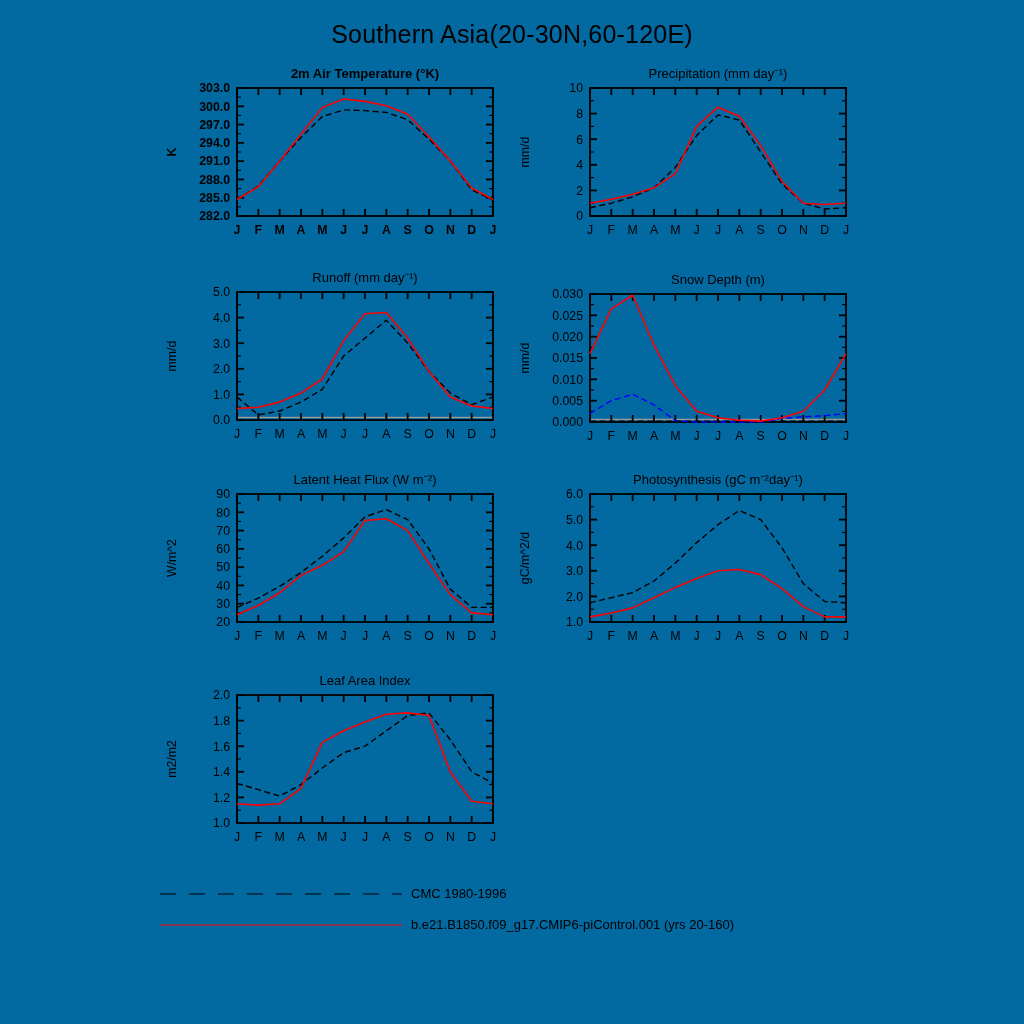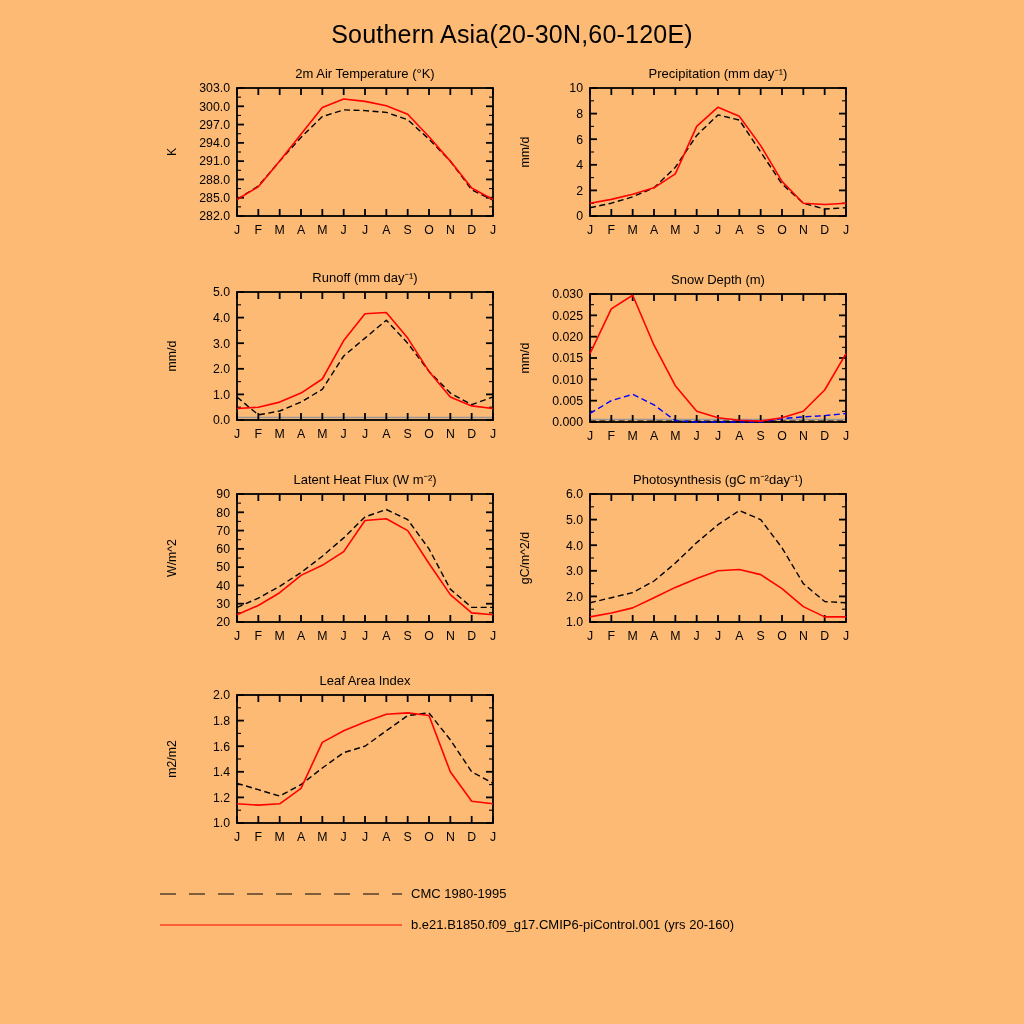--- a/index.html
+++ b/index.html
@@ -1,20 +1,20 @@
 <!DOCTYPE html>
 <html><head>
 <meta charset="utf-8">
 <style>
   html,body{margin:0;padding:0;background:#ffffff;}
   body{width:1024px;height:1024px;position:relative;font-family:"Liberation Sans",sans-serif;color:#000;}
-  .page{position:absolute;inset:0;background:#fdba74;padding-left:47px;}
+  .page{position:absolute;inset:0;background:#0369a1;padding-left:47px;}
   .main-title{position:absolute;top:20px;left:10px;width:1004px;text-align:center;font-size:25px;letter-spacing:0.2px;}
   .chart{position:absolute;width:360px;height:200px;}
-  #chart-air-temperature{left:150px;top:60px;}
+  #chart-air-temperature{left:150px;top:60px;font-weight:bold;}
   #chart-precipitation{left:503px;top:60px;}
   #chart-runoff{left:150px;top:264px;text-align:center;}
   #chart-snow-depth{left:503px;top:266px;}
   #chart-latent-heat-flux{left:150px;top:466px;}
   #chart-photosynthesis{left:503px;top:466px;}
   #chart-leaf-area-index{left:150px;top:667px;}
   .chart svg text{font-family:"Liberation Sans",sans-serif;fill:#000;}
   .legend{position:absolute;left:160px;top:878px;}
   .legend-row{display:flex;align-items:center;height:31px;}
   .legend-row svg{flex:0 0 auto;}
@@ -571,21 +571,21 @@
         <text x="343" y="174" text-anchor="middle" font-size="12.3">J</text>
         <polyline points="87.0,116.3 108.3,122.7 129.7,129.1 151.0,117.6 172.3,101.0 193.7,85.6 215.0,79.2 236.3,63.8 257.7,48.5 279.0,45.9 300.3,72.8 321.7,104.8 343.0,116.3" fill="none" stroke="#000000" stroke-width="1.4" stroke-linejoin="round" stroke-dasharray="6,3.5"></polyline>
         <polyline points="87.0,136.8 108.3,138.1 129.7,136.8 151.0,121.4 172.3,75.4 193.7,63.8 215.0,54.9 236.3,47.2 257.7,45.9 279.0,48.5 300.3,104.8 321.7,134.2 343.0,136.8" fill="none" stroke="#ff0000" stroke-width="1.6" stroke-linejoin="round"></polyline>
       </svg></div>
 
   <div class="legend">
     <div class="legend-row">
       <svg id="legend-line-0" width="242" height="8">
           <line x1="0" y1="4" x2="242" y2="4" stroke="#000000" stroke-width="1.2" stroke-dasharray="16,13"></line>
         </svg>
-      <span class="legend-label">CMC 1980-1995</span>
+      <span class="legend-label">CMC 1980-1996</span>
     </div>
     <div class="legend-row">
       <svg id="legend-line-2" width="242" height="8">
           <line x1="0" y1="4" x2="242" y2="4" stroke="#ff0000" stroke-width="1.2"></line>
         </svg>
       <span class="legend-label">b.e21.B1850.f09_g17.CMIP6-piControl.001 (yrs 20-160)</span>
     </div>
   </div>
 </div>
 

